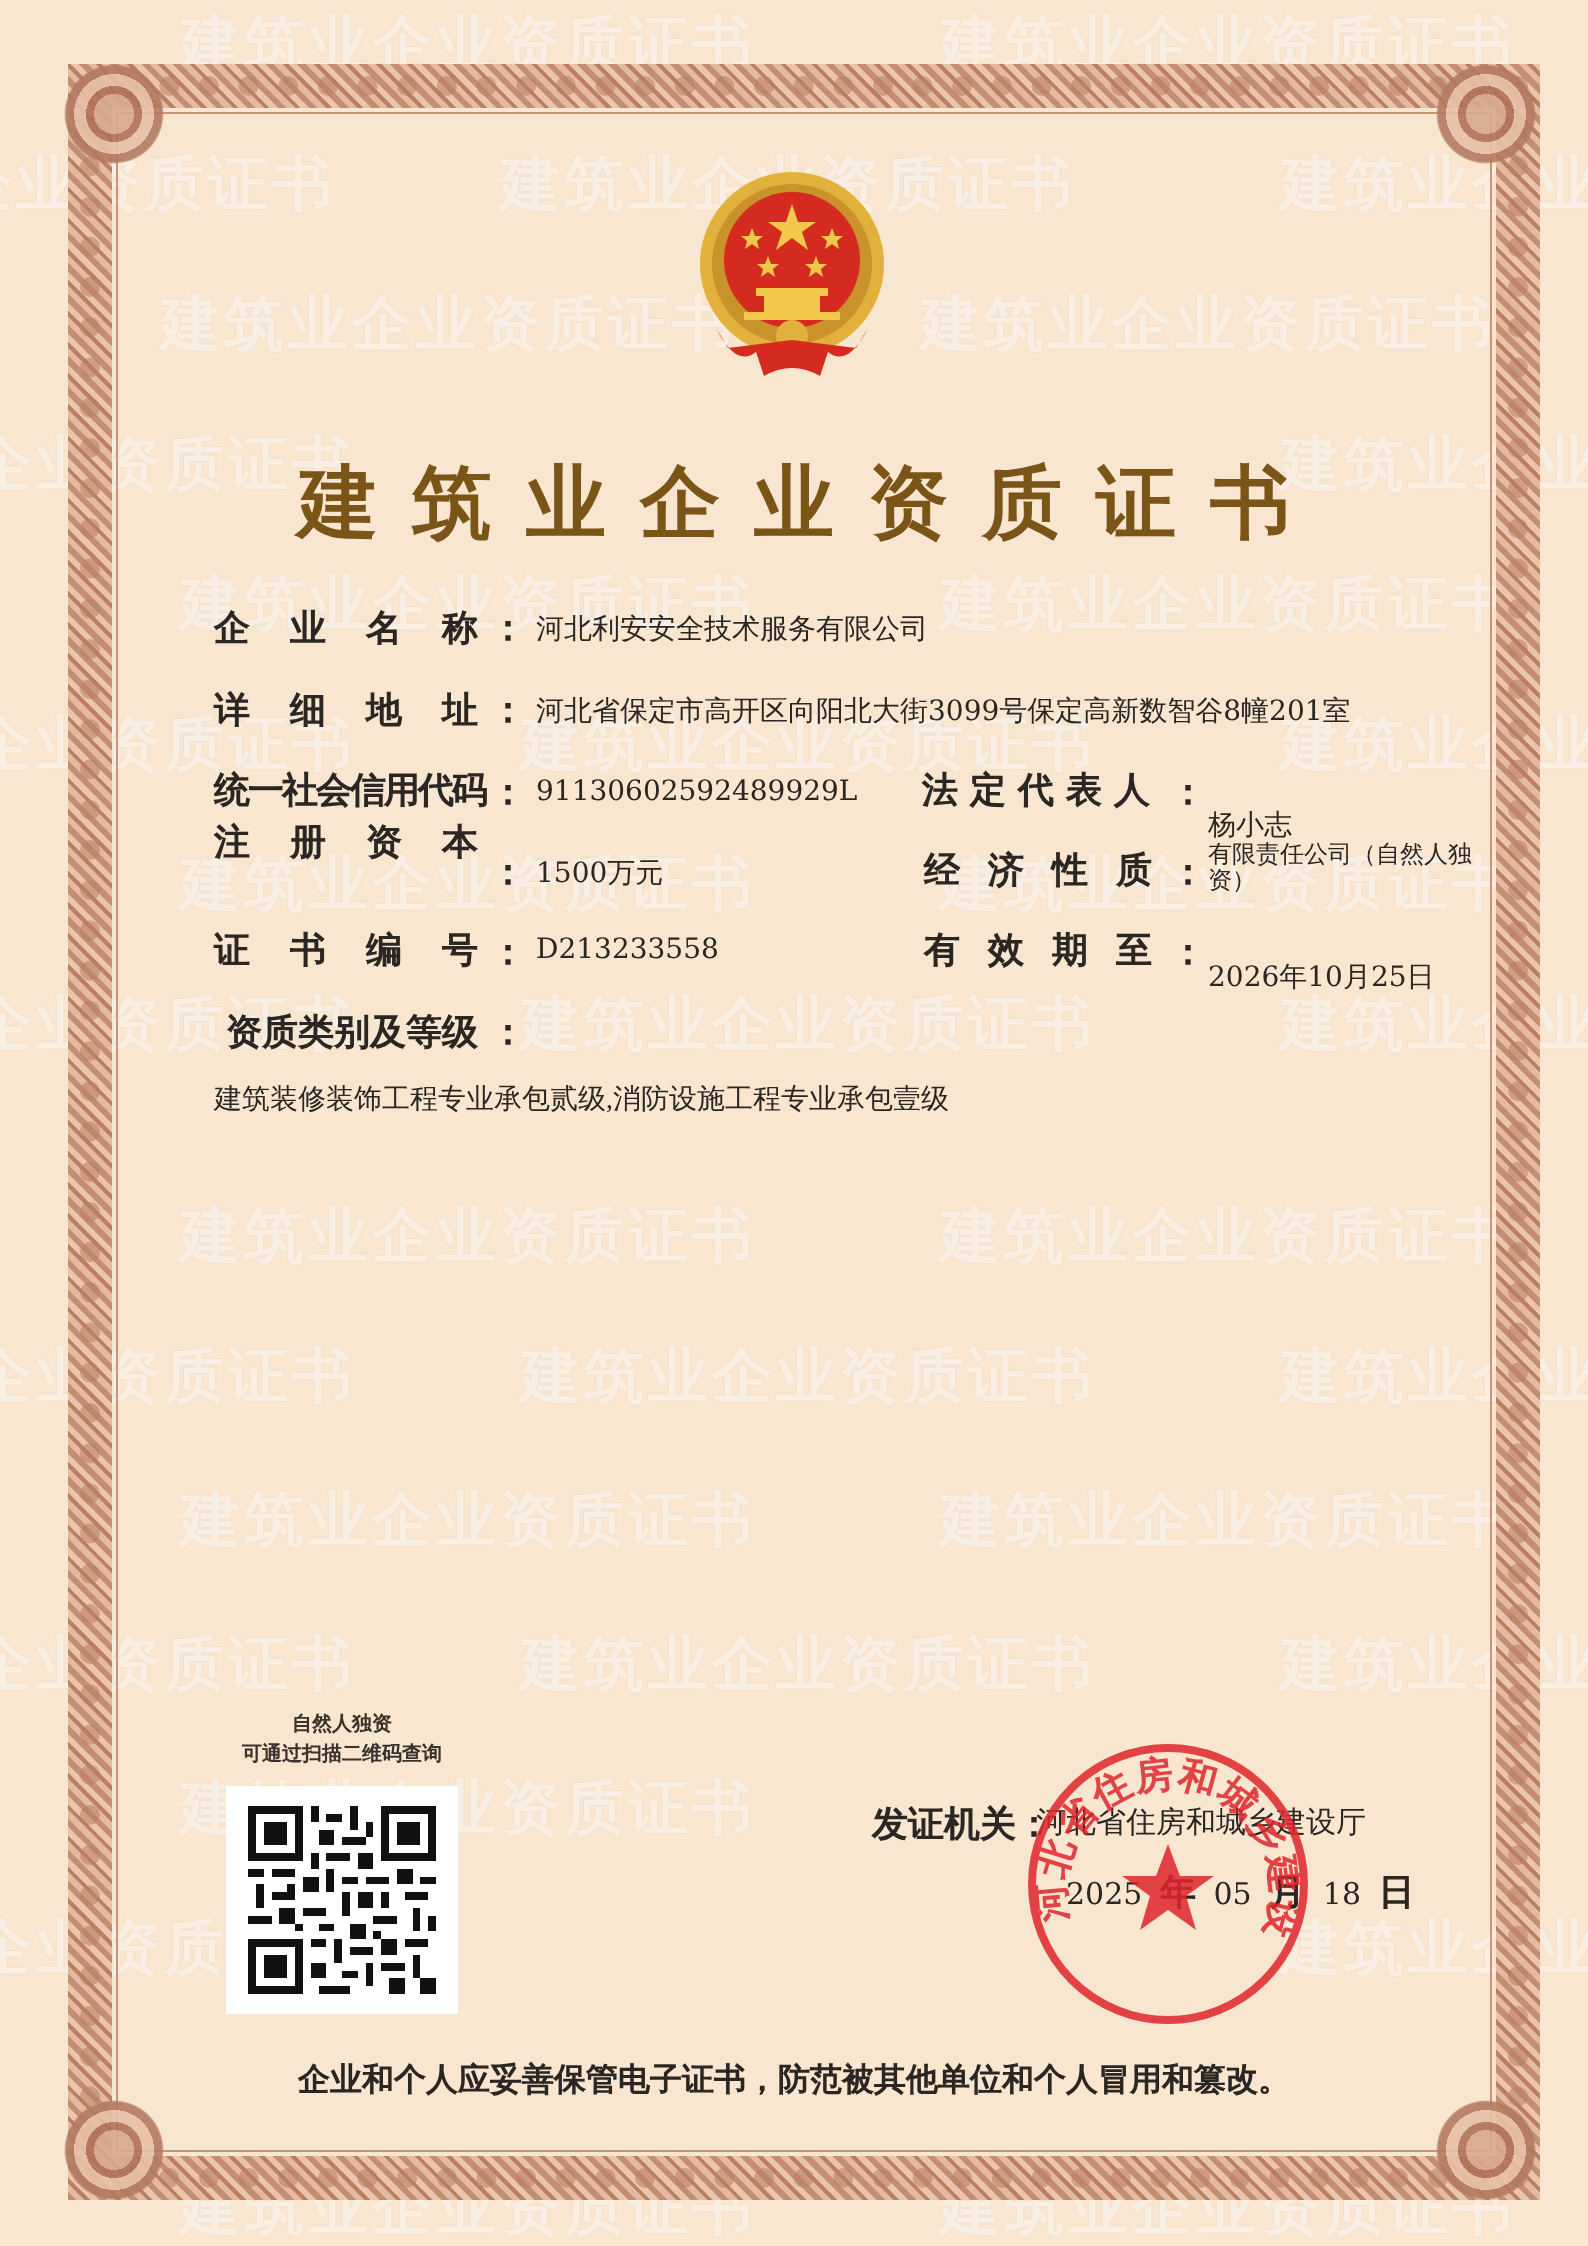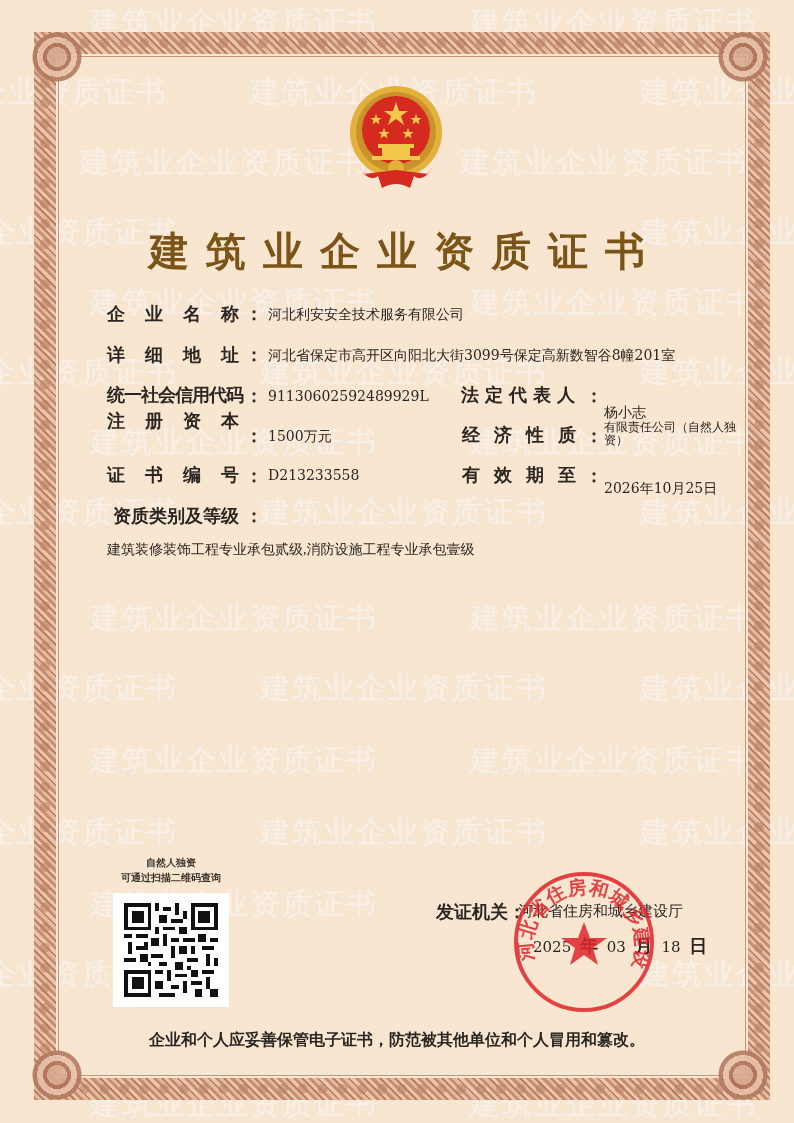--- a/index.html
+++ b/index.html
@@ -251,21 +251,21 @@
         <rect x="6" y="15" width="1" height="1"></rect>
     </g>
   </svg>
 </div>
 
 <div class="issuer-label">发证机关：</div>
 <div class="issuer-value">河北省住房和城乡建设厅</div>
 <div class="date-line">
   <span>2025</span>
   <span class="unit">年</span>
-  <span>03</span>
+  <span>05</span>
   <span class="unit">月</span>
   <span>18</span>
   <span class="unit">日</span>
 </div>
 
 <svg class="seal" viewBox="0 0 144 144">
   <defs>
     <path id="sealArc" d="M 22 90 A 52 52 0 1 1 122 90"></path>
   </defs>
   <circle cx="72" cy="72" r="68" fill="none" stroke="#e0262c" stroke-width="4"></circle>

